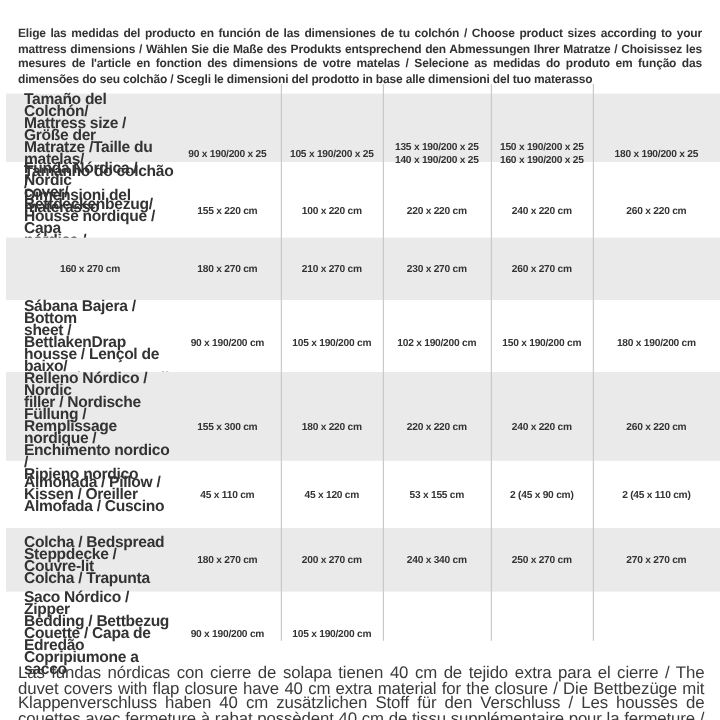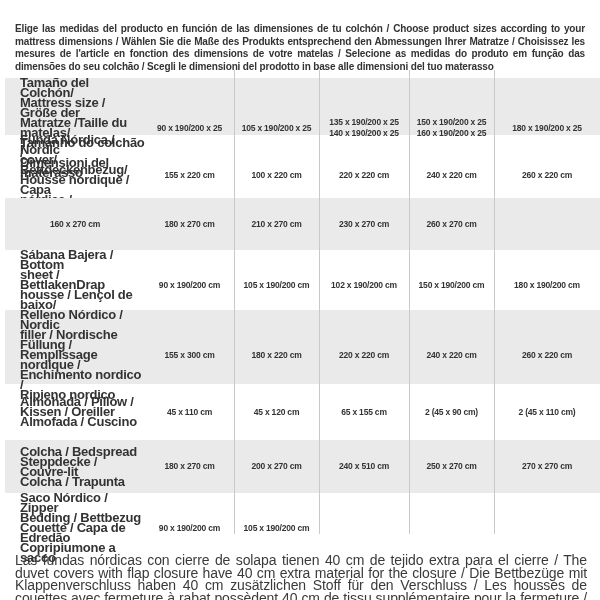--- a/index.html
+++ b/index.html
@@ -123,32 +123,32 @@
     <div class="cell-value">240 x 220 cm</div>
     <div class="cell-value">260 x 220 cm</div>
   </div>
 
   <div class="trow h5">
     <div class="cell-label">Almohada / Pillow /
 Kissen / Oreiller
 Almofada / Cuscino</div>
     <div class="cell-value">45 x 110 cm</div>
     <div class="cell-value">45 x 120 cm</div>
-    <div class="cell-value">65 x 155 cm</div>
+    <div class="cell-value">53 x 155 cm</div>
     <div class="cell-value">2 (45 x 90 cm)</div>
     <div class="cell-value">2 (45 x 110 cm)</div>
   </div>
 
   <div class="trow gray h6">
     <div class="cell-label">Colcha / Bedspread
 Steppdecke / Couvre-lit
 Colcha / Trapunta</div>
     <div class="cell-value">180 x 270 cm</div>
     <div class="cell-value">200 x 270 cm</div>
-    <div class="cell-value">240 x 510 cm</div>
+    <div class="cell-value">240 x 340 cm</div>
     <div class="cell-value">250 x 270 cm</div>
     <div class="cell-value">270 x 270 cm</div>
   </div>
 
   <div class="trow h7">
     <div class="cell-label">Saco Nórdico / Zipper
 Bedding / Bettbezug
 Couette / Capa de Edredão
 Copripiumone a sacco</div>
     <div class="cell-value">90 x 190/200 cm</div>

